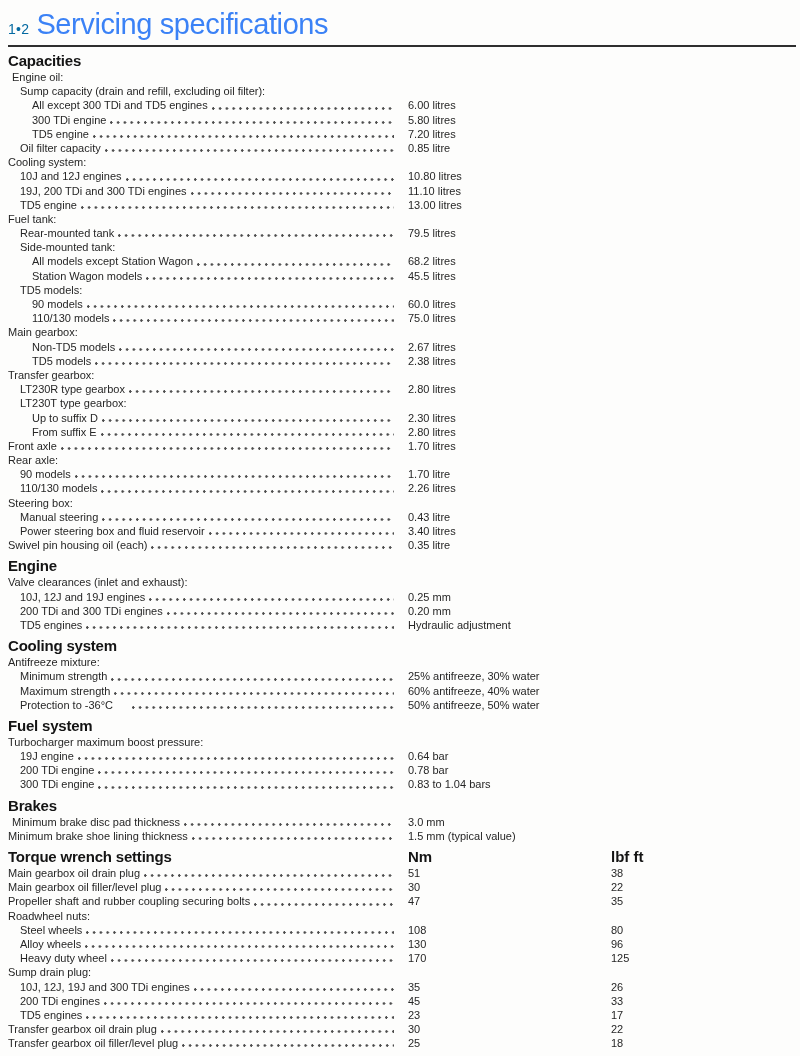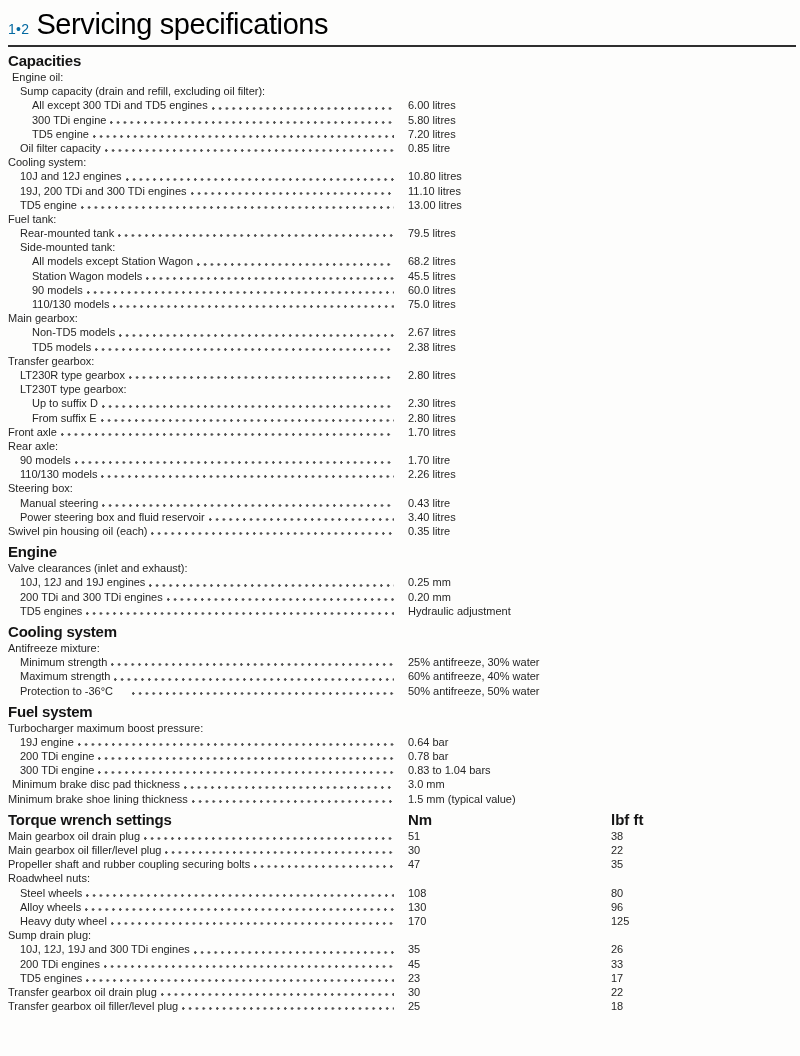--- a/index.html
+++ b/index.html
@@ -8,21 +8,21 @@
     background: #fdfdfc;
     font-family: "Liberation Sans", "DejaVu Sans", sans-serif;
     color: #262626;
     overflow: hidden;
   }
   .page { padding: 6px 4px 0 8px; }
 
   
   .masthead { display: flex; align-items: baseline; gap: 7px; padding-top: 2px; }
   .page-num { font-size: 14px; color: #0369a1; letter-spacing: 0.3px; }
-  .page-title { font-size: 29px; font-weight: 400; color: #000000; letter-spacing: -0.4px; }
+  .page-title { font-size: 29px; font-weight: 400; color: #3b82f6; letter-spacing: -0.4px; }
   .rule { height: 2px; background: #2e2e2e; border: 0; margin-top: 4px; }
 
   
   .heading-row { display: flex; align-items: baseline; margin-top: 5px; margin-bottom: 1px; line-height: 17px; }
   .heading { font-size: 15px; font-weight: 700; color: #141414; flex: 1 1 auto; letter-spacing: -0.2px; }
   .heading-row .vals { font-size: 15px; font-weight: 700; color: #141414; }
 
   
   .row { display: flex; align-items: baseline; font-size: 11px; line-height: 14.2px; height: 14.2px; white-space: nowrap; }
   .left { flex: 1 1 auto; display: flex; align-items: baseline; min-width: 0; overflow: hidden; }
@@ -170,20 +170,26 @@
         <div class="row">
           <div class="left" style="padding-left: 24px;">
             <span class="lbl">Station Wagon models</span>
             <span class="dots"></span>
           </div>
           <div class="vals">
             <span class="val">45.5 litres</span>
           </div>
         </div>
         <div class="row">
+          <div class="left" style="padding-left: 12px;">
+            <span class="lbl">TD5 models:</span>
+          </div>
+          <div class="vals"></div>
+        </div>
+        <div class="row">
           <div class="left" style="padding-left: 24px;">
             <span class="lbl">90 models</span>
             <span class="dots"></span>
           </div>
           <div class="vals">
             <span class="val">60.0 litres</span>
           </div>
         </div>
         <div class="row">
           <div class="left" style="padding-left: 24px;">
@@ -432,20 +438,23 @@
           <div class="left" style="padding-left: 12px;">
             <span class="lbl">300 TDi engine</span>
             <span class="dots"></span>
           </div>
           <div class="vals">
             <span class="val">0.83 to 1.04 bars</span>
           </div>
         </div>
       </section>
       <section class="spec-section">
+        <div class="heading-row">
+          <h2 class="heading">Brakes</h2>
+        </div>
         <div class="row">
           <div class="left" style="padding-left: 4px;">
             <span class="lbl">Minimum brake disc pad thickness</span>
             <span class="dots"></span>
           </div>
           <div class="vals">
             <span class="val">3.0 mm</span>
           </div>
         </div>
         <div class="row">

